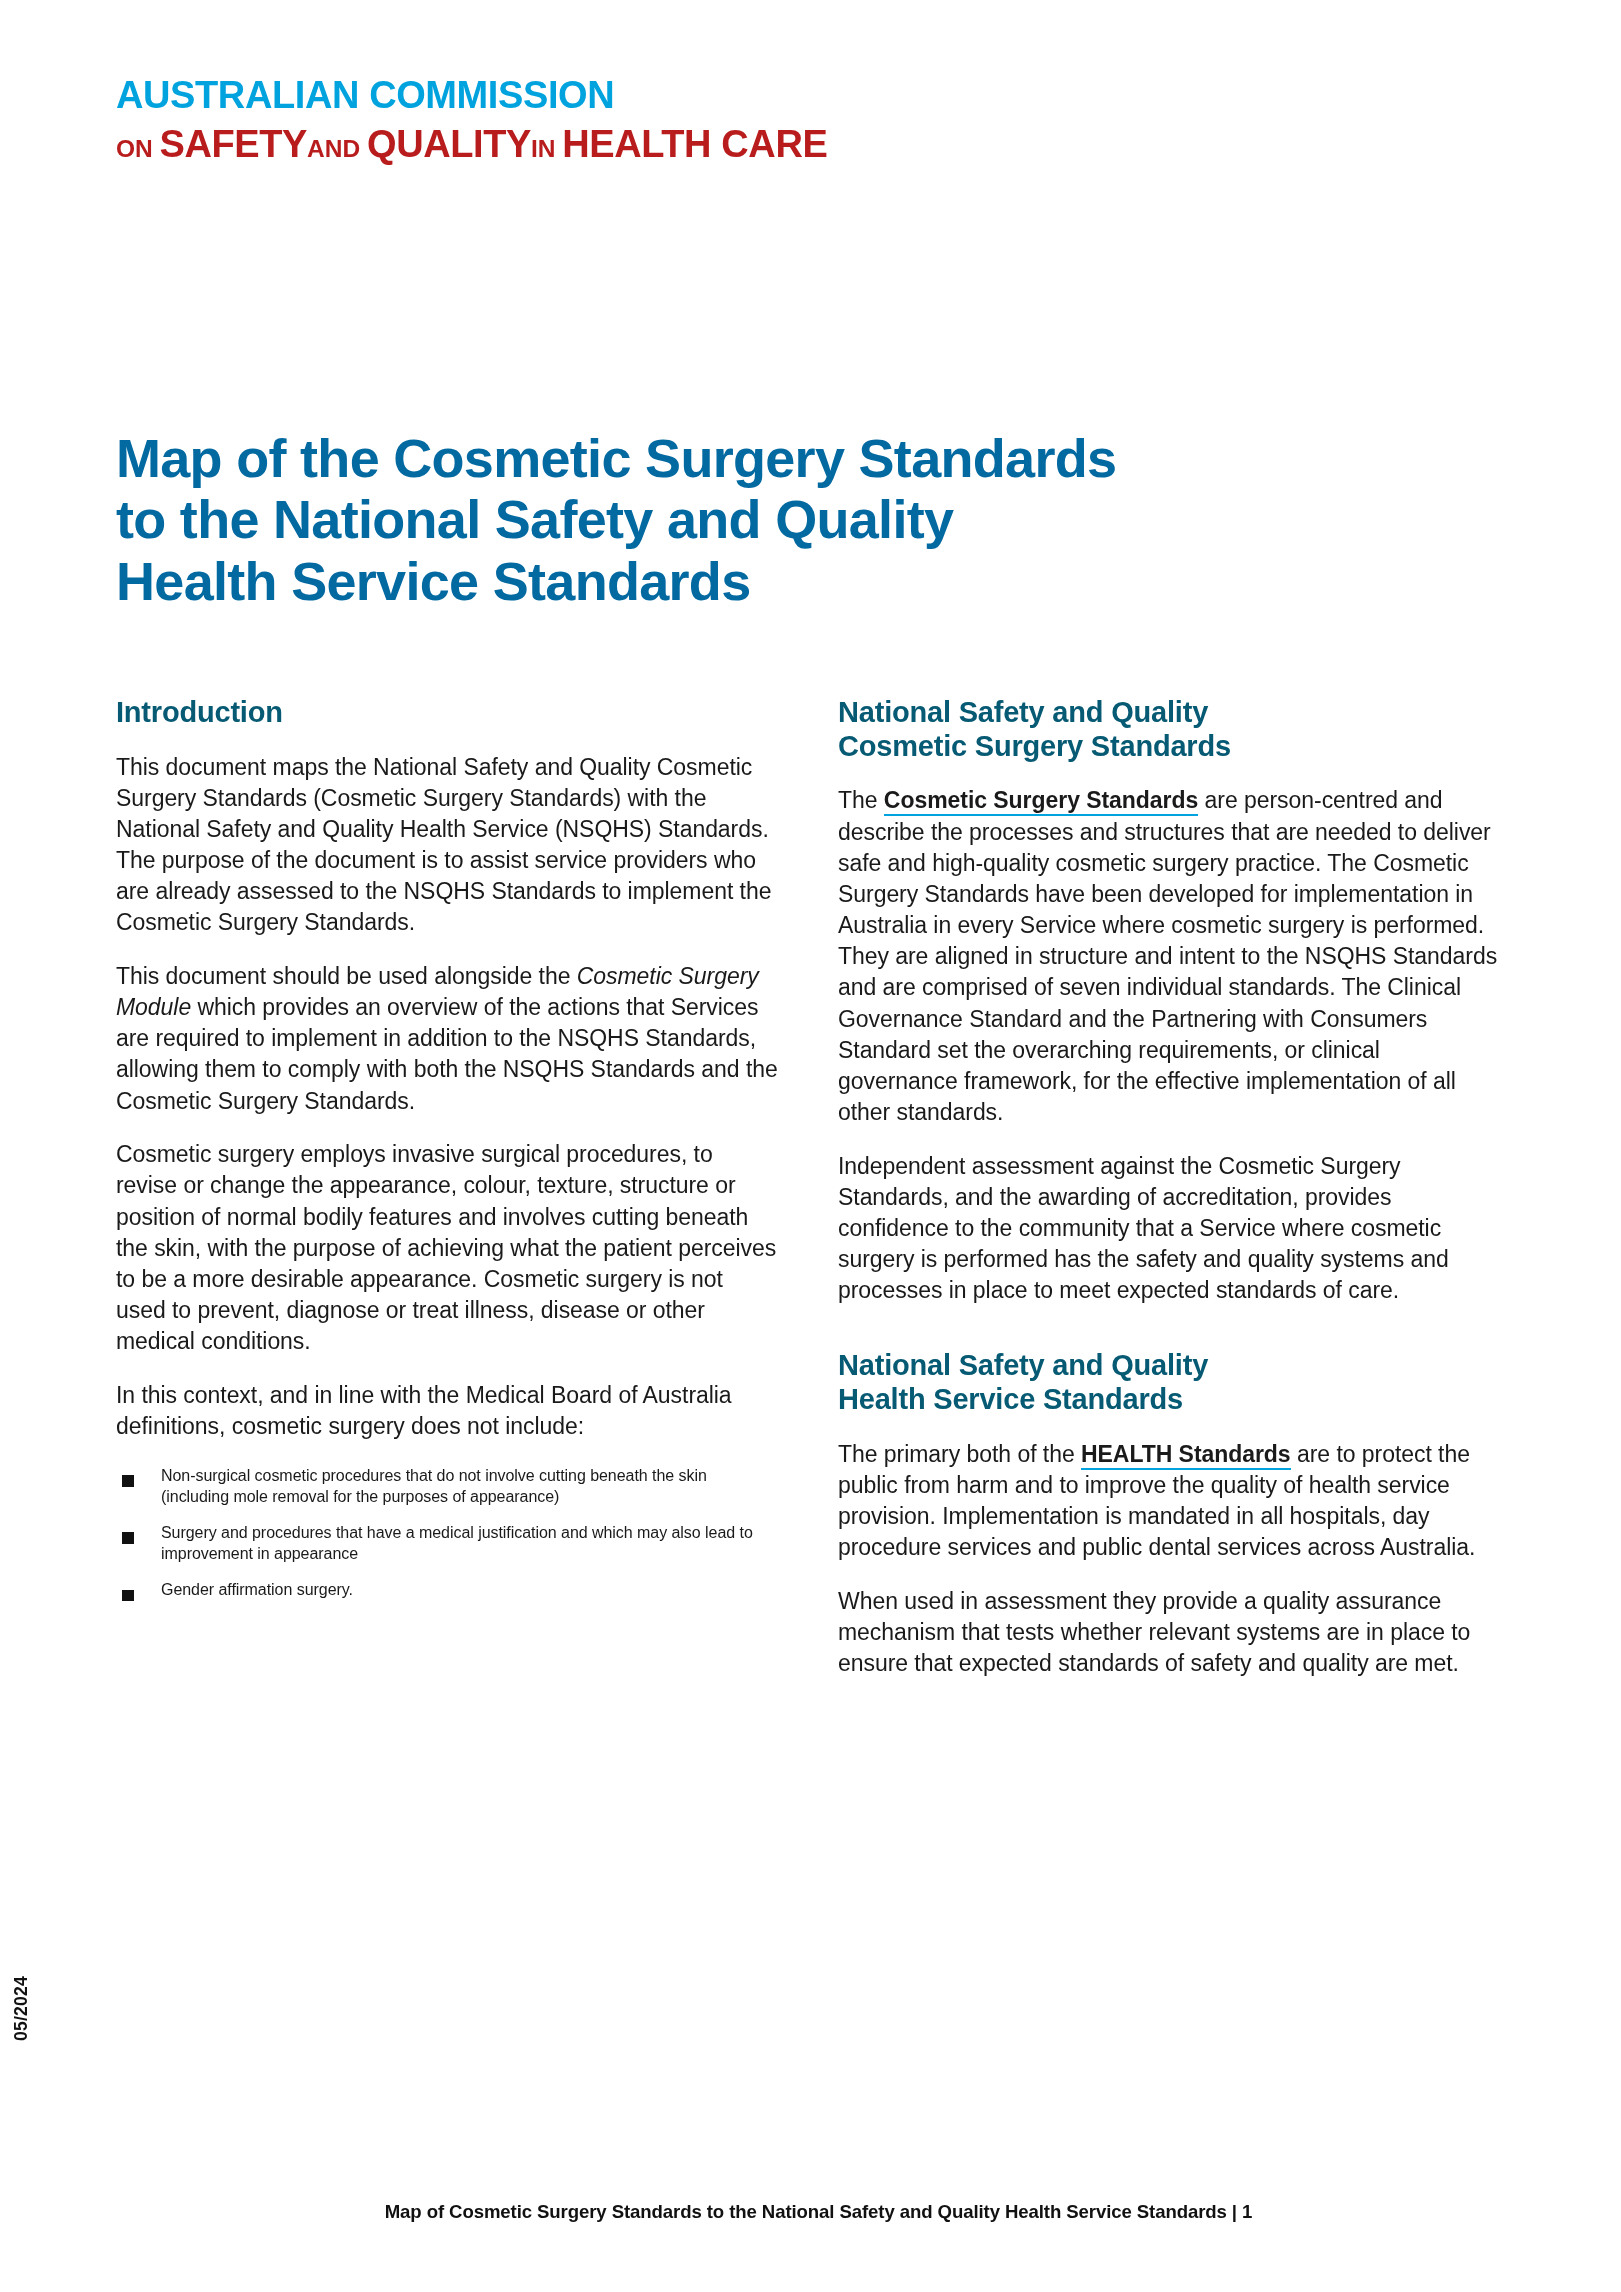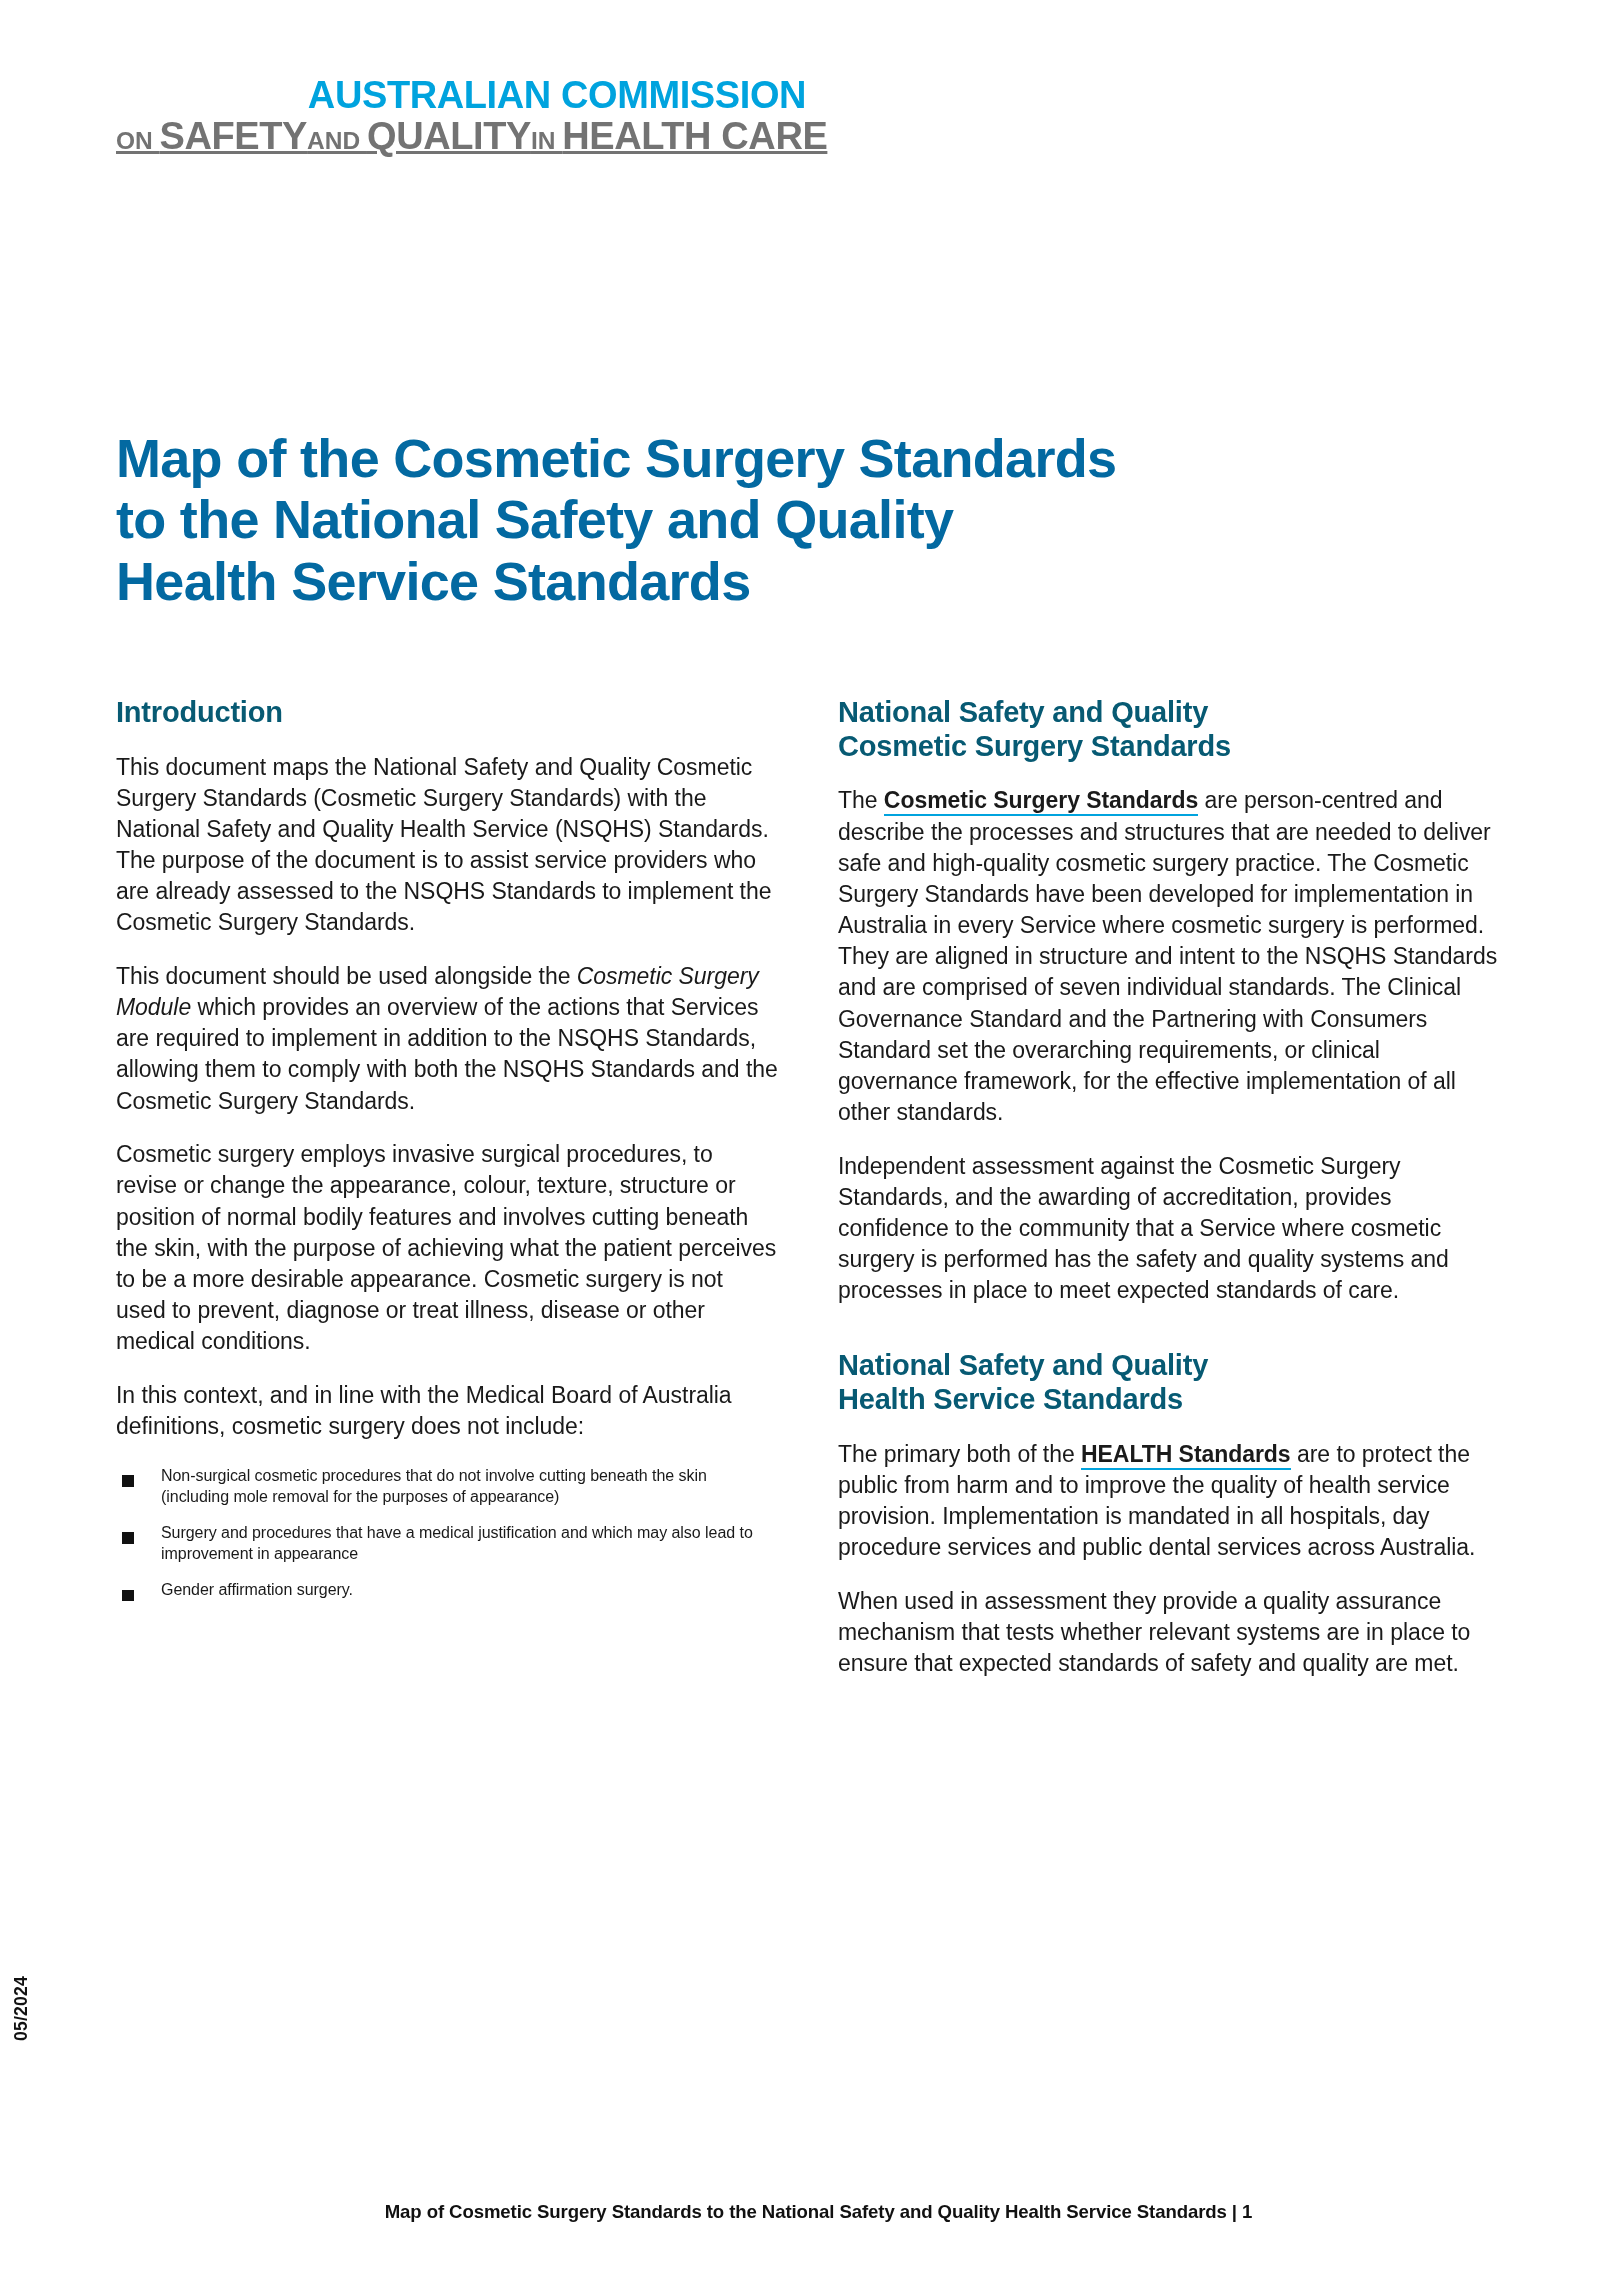--- a/index.html
+++ b/index.html
@@ -27,31 +27,29 @@
     top: 76px;
     width: 882px;
   }
   .logo-line1 {
     font-size: 38px;
     font-weight: 700;
     letter-spacing: -0.4px;
     line-height: 1.02;
     color: #00A3DE;
     white-space: nowrap;
-    text-align: center;
   }
   .logo-line2 {
     font-size: 38px;
     font-weight: 700;
     letter-spacing: -0.4px;
     line-height: 1.02;
-    color: #737373;
+    color: #b91c1c;
     white-space: nowrap;
-    margin-top: 2px;
-    text-decoration: underline;
+    margin-top: 10px;
   }
   .logo-small {
     font-size: 24.5px;
     font-weight: 700;
     letter-spacing: 0px;
   }
 
   
   .doc-title {
     position: absolute;

